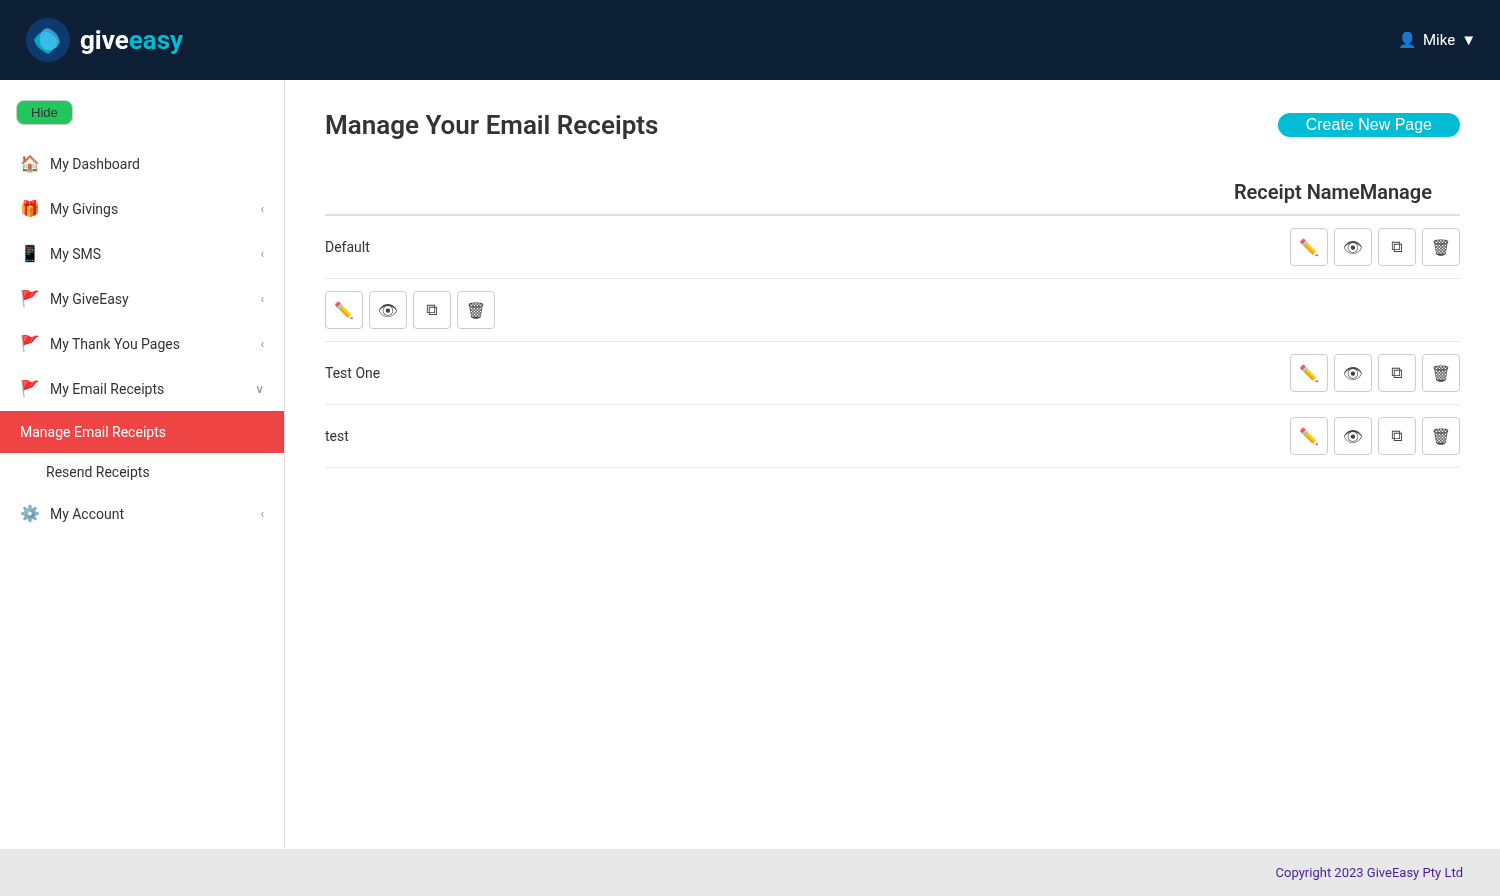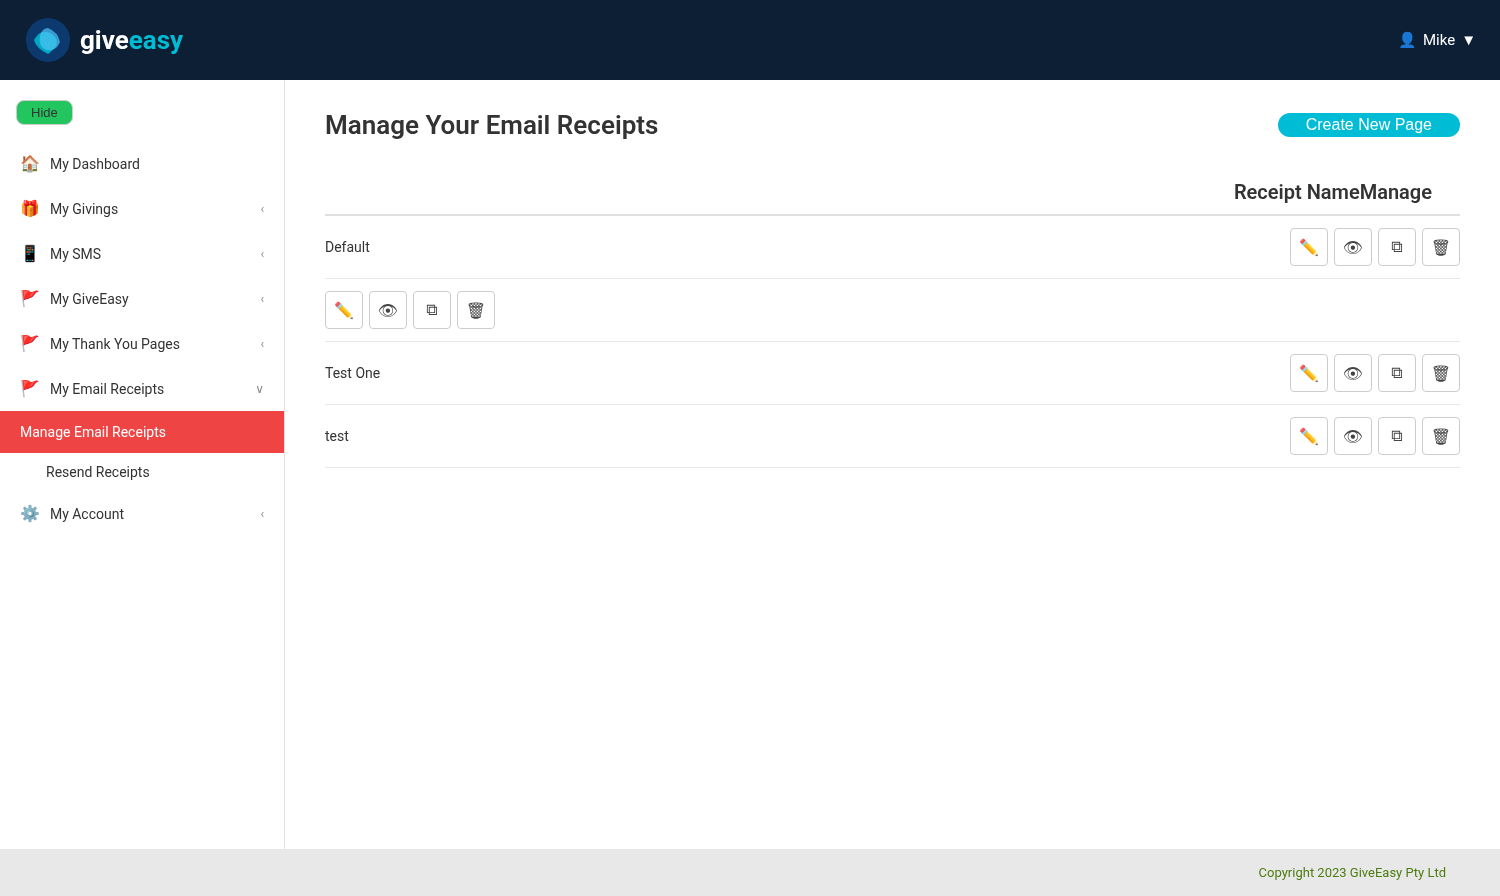--- a/index.html
+++ b/index.html
@@ -161,24 +161,24 @@
       display: flex;
       align-items: center;
       justify-content: center;
       font-size: 16px;
       color: #444;
     }
 
     
     .footer {
       background: #e8e8e8;
-      padding: 16px 54px;
+      padding: 16px 37px;
       text-align: right;
       font-size: 13px;
-      color: #4d7c0f;
+      color: #4c1d95;
     }
   </style>
 </head>
 <body>
 
 <header class="header">
   <div class="logo-container">
     <svg class="logo-icon" viewBox="0 0 48 48">
       <circle cx="24" cy="24" r="22" fill="#0d3a6e"></circle>
       <path d="M10 24 Q18 10 30 20 Q38 28 24 38 Q12 32 10 24Z" fill="#00bcd4" opacity="0.85"></path>

